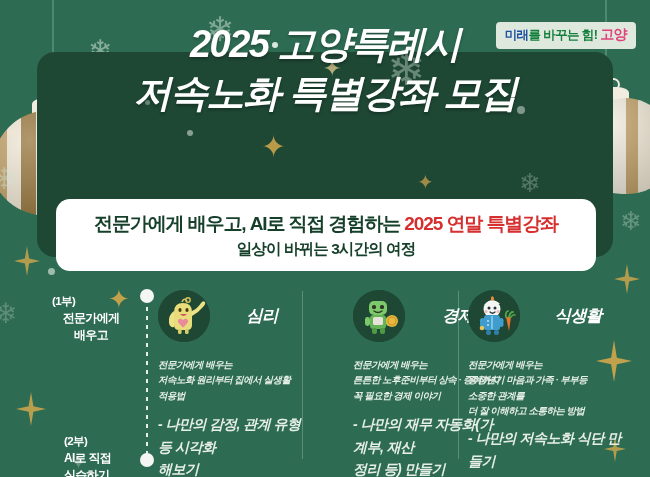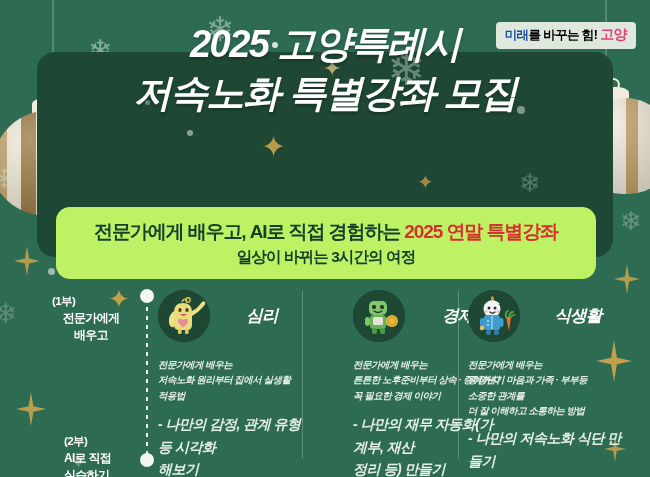--- a/index.html
+++ b/index.html
@@ -70,21 +70,21 @@
     background: #dfe8dd;
     border-radius: 4px;
     padding: 4px 9px 5px 9px;
     font-size: 12.5px;
     font-weight: bold;
     letter-spacing: -0.6px;
     white-space: nowrap;
     z-index: 40;
   }
   #logo .mirae { color: #1c4fa1; }
-  #logo .mid   { color: #000000; text-align: center; }
+  #logo .mid   { color: #15803d; text-align: center; }
   #logo .goyang{ color: #e0427b; font-size: 14px; }
 
   
   #title-card {
     position: absolute;
     left: 37px; top: 52px;
     width: 576px; height: 205px;
     background: #1e4734;
     border-radius: 18px;
     z-index: 10;
@@ -103,23 +103,23 @@
     font-size: 38px;
     font-weight: bold;
     letter-spacing: -1.5px;
     line-height: 1.28;
     text-shadow: 0 2px 3px rgba(0,0,0,.28);
   }
 
   
   #subtitle-banner {
     position: absolute;
-    left: 56px; top: 207px;
+    left: 56px; top: 199px;
     width: 540px; height: 72px;
-    background: #bef264;
+    background: #ffffff;
     border-radius: 14px;
     z-index: 30;
     display: flex;
     flex-direction: column;
     align-items: center;
     justify-content: center;
     gap: 2px;
     text-align: right;
   }
   #subtitle-banner .sb-line1 {

